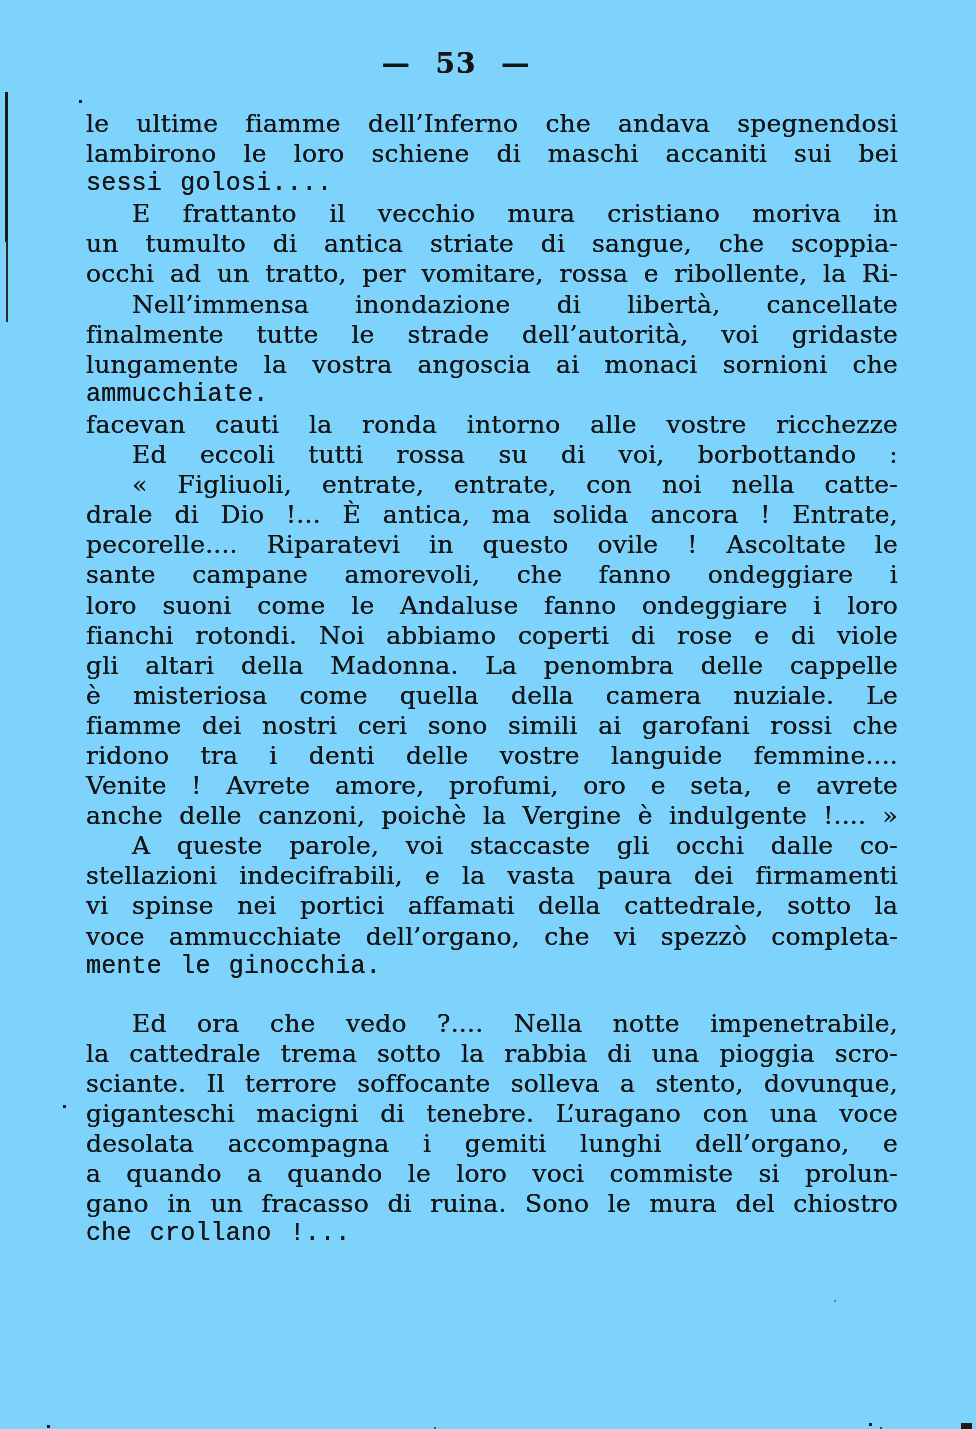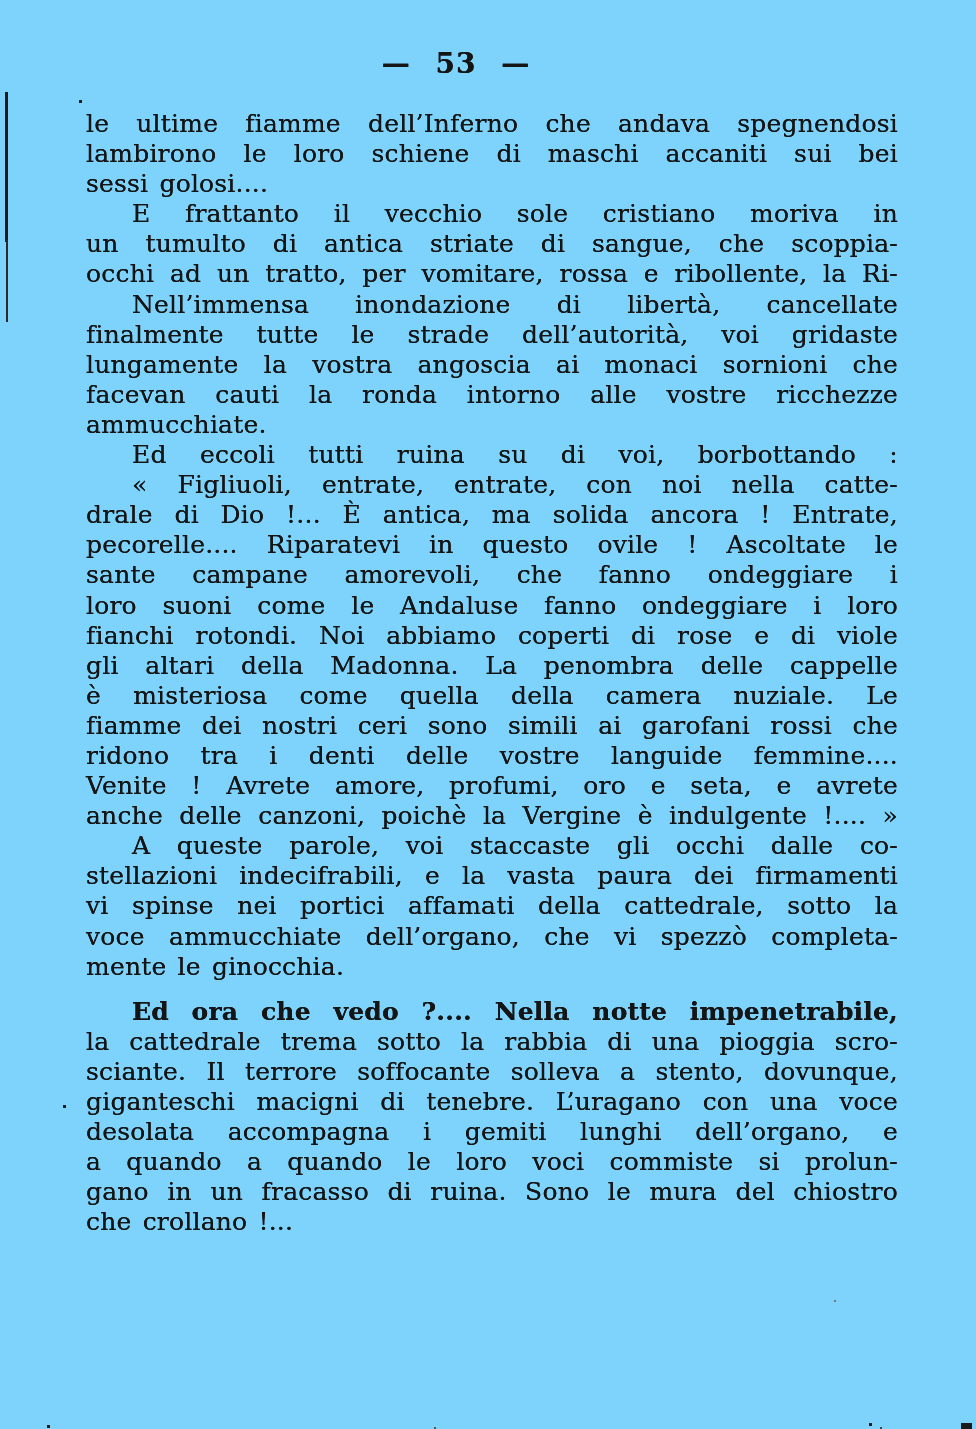--- a/index.html
+++ b/index.html
@@ -41,27 +41,27 @@
     text-align: justify;
     text-align-last: justify;
     letter-spacing: 0.2px;
     text-shadow: 0 0 0.45px currentColor;
     box-sizing: border-box;
   }
   .line.nojust {
     text-align: center;
     text-align-last: left;
     word-spacing: 3px;
+    font-family: Liberation Mono, monospace;
   }
   .line.indent {
     padding-left: 46px;
   }
   .line.gap {
-    margin-top: 15px;
-    font-weight: bold;
+    margin-top: 27px;
   }
   
   .artifact {
     position: absolute;
     background: #1b1b1b;
   }
   #margin-line-thick { left: 5px; top: 92px;  width: 3px; height: 150px; }
   #margin-line-thin  { left: 6px; top: 240px; width: 2px; height: 82px; background:#2a2a2a; }
   #speck-top         { left: 79px;  top: 100px;  width: 3px;  height: 3px; }
   #speck-sciante     { left: 63px;  top: 1105px; width: 3px;  height: 3px; }
@@ -76,29 +76,29 @@
 <body>
 
 <div id="page">
 
   <div class="page-number">— 53 —</div>
 
   <div id="text-block">
       <div class="line">le ultime fiamme dell’Inferno che andava spegnendosi</div>
       <div class="line">lambirono le loro schiene di maschi accaniti sui bei</div>
       <div class="line nojust">sessi golosi....</div>
-      <div class="line indent">E frattanto il vecchio sole cristiano moriva in</div>
+      <div class="line indent">E frattanto il vecchio mura cristiano moriva in</div>
       <div class="line">un tumulto di antica striate di sangue, che scoppia-</div>
       <div class="line">occhi ad un tratto, per vomitare, rossa e ribollente, la Ri-</div>
       <div class="line indent">Nell’immensa inondazione di libertà, cancellate</div>
       <div class="line">finalmente tutte le strade dell’autorità, voi gridaste</div>
       <div class="line">lungamente la vostra angoscia ai monaci sornioni che</div>
+      <div class="line nojust">ammucchiate.</div>
       <div class="line">facevan cauti la ronda intorno alle vostre ricchezze</div>
-      <div class="line nojust">ammucchiate.</div>
-      <div class="line indent">Ed eccoli tutti ruina su di voi, borbottando :</div>
+      <div class="line indent">Ed eccoli tutti rossa su di voi, borbottando :</div>
       <div class="line indent">« Figliuoli, entrate, entrate, con noi nella catte-</div>
       <div class="line">drale di Dio !... È antica, ma solida ancora ! Entrate,</div>
       <div class="line">pecorelle.... Riparatevi in questo ovile ! Ascoltate le</div>
       <div class="line">sante campane amorevoli, che fanno ondeggiare i</div>
       <div class="line">loro suoni come le Andaluse fanno ondeggiare i loro</div>
       <div class="line">fianchi rotondi. Noi abbiamo coperti di rose e di viole</div>
       <div class="line">gli altari della Madonna. La penombra delle cappelle</div>
       <div class="line">è misteriosa come quella della camera nuziale. Le</div>
       <div class="line">fiamme dei nostri ceri sono simili ai garofani rossi che</div>
       <div class="line">ridono tra i denti delle vostre languide femmine....</div>

